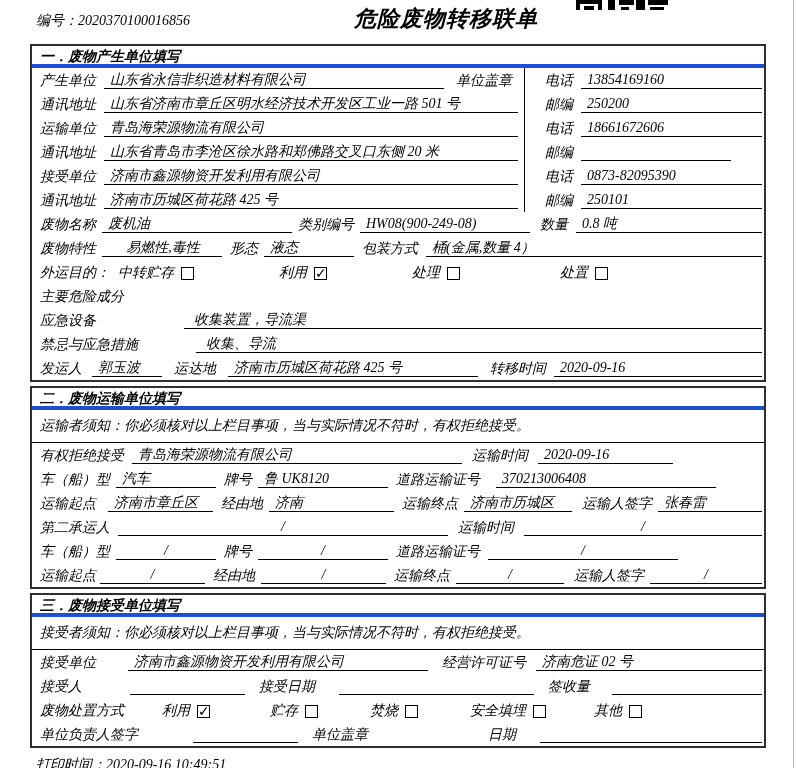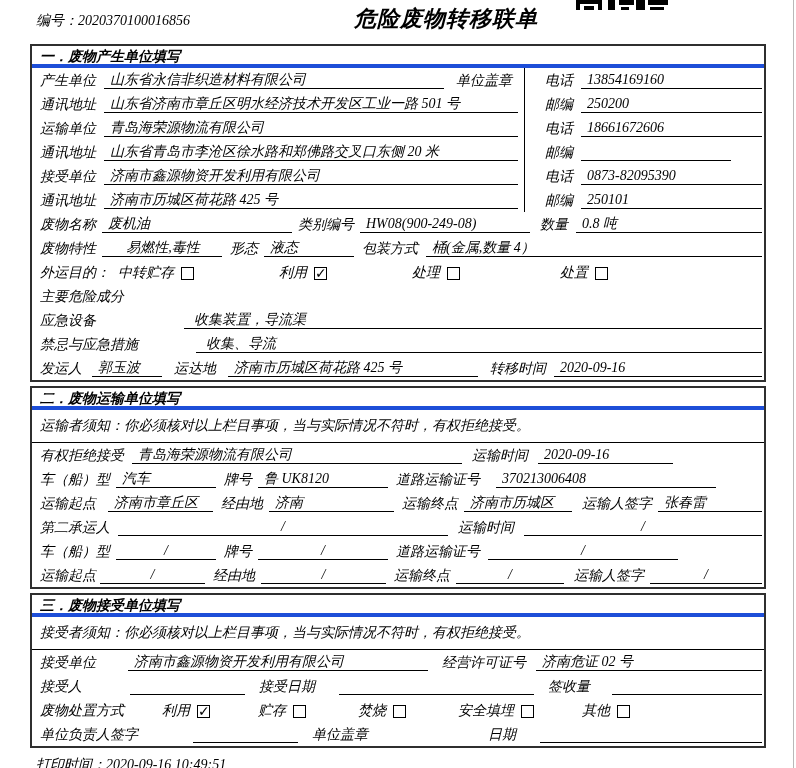--- a/index.html
+++ b/index.html
@@ -285,21 +285,21 @@
         <span class="lbl" style="margin-left:14px;">接受日期</span>
         <span class="u" style="width:195px;margin-left:24px;"></span>
         <span class="lbl" style="margin-left:14px;">签收量</span>
         <span class="u fill" style="margin-left:22px;"></span>
       </div>
 
       <div class="row">
         <span class="lbl">废物处置方式</span>
         <span class="lbl" style="margin-left:38px;">利用</span>
         <span class="cb checked"></span>
-        <span class="lbl" style="margin-left:48px;">贮存</span>
+        <span class="lbl" style="margin-left:60px;">贮存</span>
         <span class="cb"></span>
         <span class="lbl" style="margin-left:52px;">焚烧</span>
         <span class="cb"></span>
         <span class="lbl" style="margin-left:52px;">安全填埋</span>
         <span class="cb"></span>
         <span class="lbl" style="margin-left:48px;">其他</span>
         <span class="cb"></span>
       </div>
 
       <div class="row">

